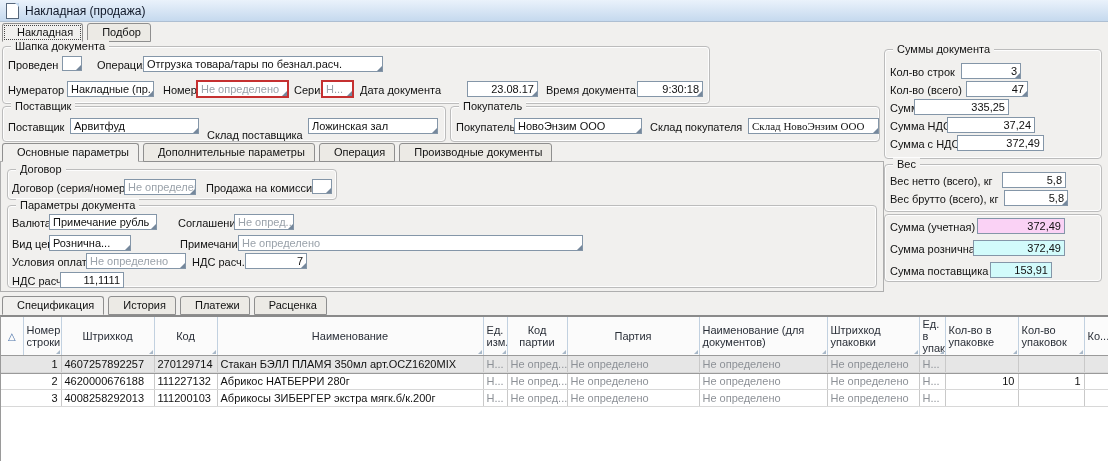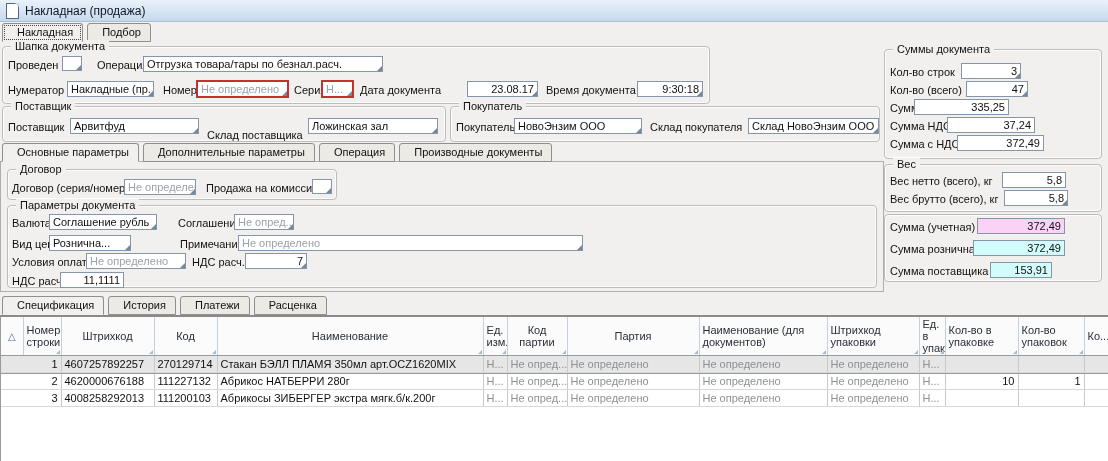--- a/index.html
+++ b/index.html
@@ -90,21 +90,21 @@
   <div class="fld fold" style="left:70px;top:118px;width:129px;">Арвитфуд</div>
   <span class="lbl" style="left:207px;top:128px;">Склад поставщика</span>
   <div class="fld fold" style="left:308px;top:118px;width:130px;">Ложинская зал</div>
 
   <div class="grp" style="left:450px;top:106px;width:430px;height:36px;">
     <span class="leg">Покупатель</span>
   </div>
   <span class="lbl" style="left:456px;top:120px;">Покупатель</span>
   <div class="fld fold" style="left:514px;top:118px;width:128px;">НовоЭнзим ООО</div>
   <span class="lbl" style="left:650px;top:120px;">Склад покупателя</span>
-  <div class="fld fold" style="left:748px;top:118px;width:131px;">Склад НовоЭнзим ООО</div>
+  <div class="fld fold" style="left:748px;top:118px;width:131px;font-family:Liberation Serif, serif;">Склад НовоЭнзим ООО</div>
 
   <div class="panel" style="left:0;top:161px;width:884px;height:131px;"></div>
   <div class="tabstrip" style="left:2px;top:143px;height:19px;z-index:4;">
     <span class="tab active">Основные параметры</span>
     <span class="tab">Дополнительные параметры</span>
     <span class="tab">Операция</span>
     <span class="tab">Производные документы</span>
   </div>
 
   <div class="grp" style="left:7px;top:169px;width:330px;height:31px;">
@@ -112,21 +112,21 @@
   </div>
   <span class="lbl" style="left:12px;top:181px;">Договор (серия/номер)</span>
   <div class="fld dis fold" style="left:124px;top:179px;width:72px;">Не определено</div>
   <span class="lbl" style="left:206px;top:181px;">Продажа на комиссию</span>
   <span class="chk fold" style="left:312px;top:179px;"></span>
 
   <div class="grp" style="left:7px;top:205px;width:870px;height:83px;">
     <span class="leg">Параметры документа</span>
   </div>
   <span class="lbl" style="left:12px;top:216px;">Валюта</span>
-  <div class="fld fold" style="left:49px;top:214px;width:108px;">Соглашение рубль</div>
+  <div class="fld fold" style="left:49px;top:214px;width:108px;">Примечание рубль</div>
   <span class="lbl" style="left:178px;top:216px;">Соглашение</span>
   <div class="fld dis fold" style="left:234px;top:214px;width:60px;">Не опред...</div>
 
   <span class="lbl" style="left:12px;top:237px;">Вид цен</span>
   <div class="fld fold" style="left:49px;top:235px;width:82px;">Рознична...</div>
   <span class="lbl" style="left:180px;top:237px;">Примечание</span>
   <div class="fld dis fold" style="left:238px;top:235px;width:345px;">Не определено</div>
 
   <span class="lbl" style="left:12px;top:255px;">Условия оплаты</span>
   <div class="fld dis fold" style="left:86px;top:253px;width:100px;">Не определено</div>

